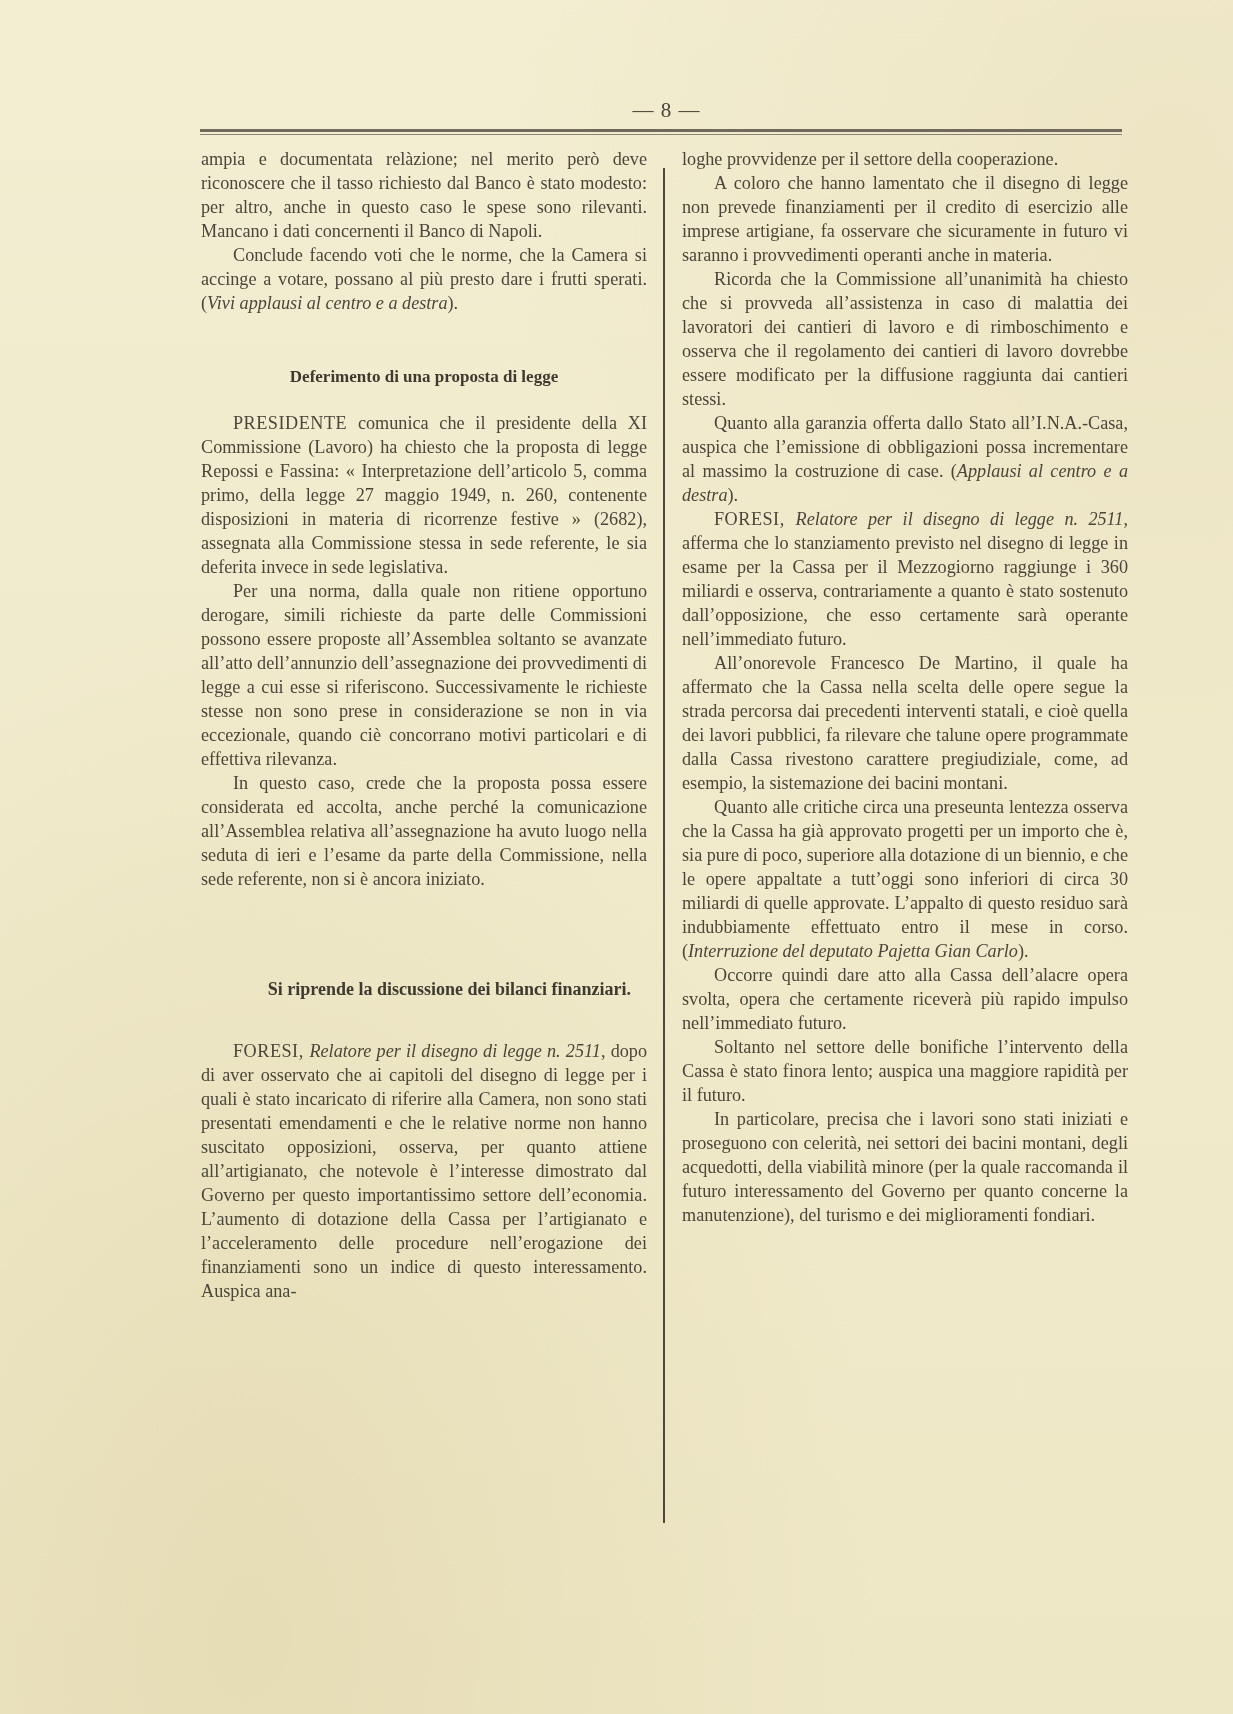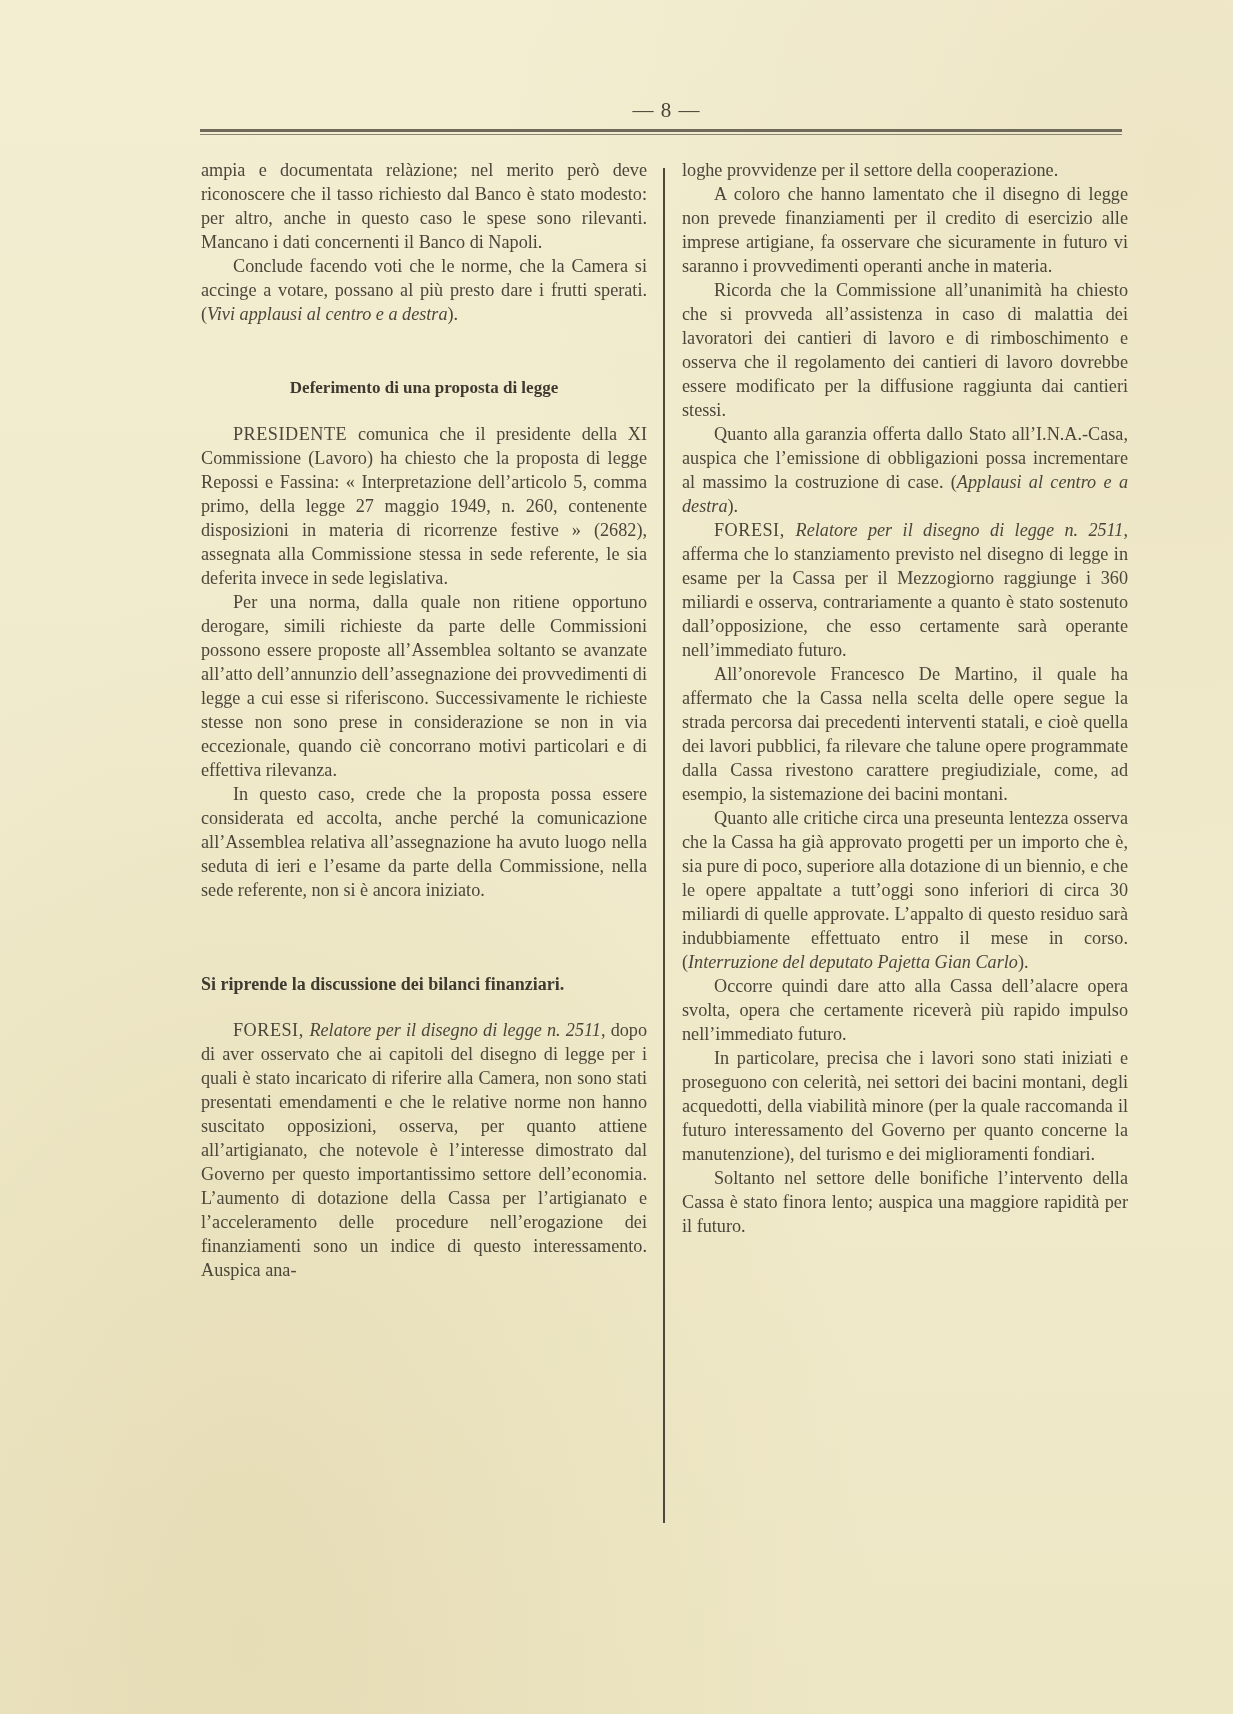--- a/index.html
+++ b/index.html
@@ -49,21 +49,21 @@
       background: #6f6a5c;
     }
     .rule .thin {
       position: absolute;
       left: 0; right: 0; top: 5px;
       height: 1px;
       background: #8a8474;
     }
     .col {
       position: absolute;
-      top: 158px;
+      top: 147px;
       font-size: 18.2px;
       line-height: 24px;
       text-align: justify;
     }
     .col-left {
       left: 201px;
       width: 446px;
     }
     .col-right {
       left: 682px;
@@ -88,26 +88,26 @@
       font-weight: bold;
       text-align: center;
       font-size: 17px;
       line-height: 24px;
       color: #3e3a30;
       margin: 0;
       text-indent: 0;
     }
     .heading-left {
       font-weight: bold;
-      text-align: left;
+      text-align: right;
       font-size: 18px;
       line-height: 24px;
       color: #3e3a30;
       text-indent: 0;
-      margin: 0;
+      margin: 16px;
     }
     .spacer-lg { height: 50px; }
     .spacer-md { height: 22px; }
     .spacer-sm { height: 10px; }
     .spacer-xl { height: 60px; }
     .smallcaps { letter-spacing: 0.5px; }
   </style>
 </head>
 <body>
 
@@ -150,15 +150,15 @@
 
 <div class="col col-right">
   <p class="noindent">loghe provvidenze per il settore della cooperazione.</p>
   <p>A coloro che hanno lamentato che il disegno di legge non prevede finanziamenti per il credito di esercizio alle imprese artigiane, fa osservare che sicuramente in futuro vi saranno i provvedimenti operanti anche in materia.</p>
   <p>Ricorda che la Commissione all’unanimità ha chiesto che si provveda all’assistenza in caso di malattia dei lavoratori dei cantieri di lavoro e di rimboschimento e osserva che il regolamento dei cantieri di lavoro dovrebbe essere modificato per la diffusione raggiunta dai cantieri stessi.</p>
   <p><span>Quanto alla garanzia offerta dallo Stato all’I.N.A.-Casa, auspica che l’emissione di obbligazioni possa incrementare al massimo la costruzione di case. (</span><span class="it">Applausi al centro e a destra</span><span>).</span></p>
   <p><span class="smallcaps">FORESI, </span><span class="it">Relatore per il disegno di legge n. 2511</span><span>, afferma che lo stanziamento previsto nel disegno di legge in esame per la Cassa per il Mezzogiorno raggiunge i 360 miliardi e osserva, contrariamente a quanto è stato sostenuto dall’opposizione, che esso certamente sarà operante nell’immediato futuro.</span></p>
   <p>All’onorevole Francesco De Martino, il quale ha affermato che la Cassa nella scelta delle opere segue la strada percorsa dai precedenti interventi statali, e cioè quella dei lavori pubblici, fa rilevare che talune opere programmate dalla Cassa rivestono carattere pregiudiziale, come, ad esempio, la sistemazione dei bacini montani.</p>
   <p><span>Quanto alle critiche circa una preseunta lentezza osserva che la Cassa ha già approvato progetti per un importo che è, sia pure di poco, superiore alla dotazione di un biennio, e che le opere appaltate a tutt’oggi sono inferiori di circa 30 miliardi di quelle approvate. L’appalto di questo residuo sarà indubbiamente effettuato entro il mese in corso. (</span><span class="it">Interruzione del deputato Pajetta Gian Carlo</span><span>).</span></p>
   <p>Occorre quindi dare atto alla Cassa dell’alacre opera svolta, opera che certamente riceverà più rapido impulso nell’immediato futuro.</p>
+  <p>Soltanto nel settore delle bonifiche l’intervento della Cassa è stato finora lento; auspica una maggiore rapidità per il futuro.</p>
   <p>In particolare, precisa che i lavori sono stati iniziati e proseguono con celerità, nei settori dei bacini montani, degli acquedotti, della viabilità minore (per la quale raccomanda il futuro interessamento del Governo per quanto concerne la manutenzione), del turismo e dei miglioramenti fondiari.</p>
-  <p>Soltanto nel settore delle bonifiche l’intervento della Cassa è stato finora lento; auspica una maggiore rapidità per il futuro.</p>
 </div>
 
 </body></html>

